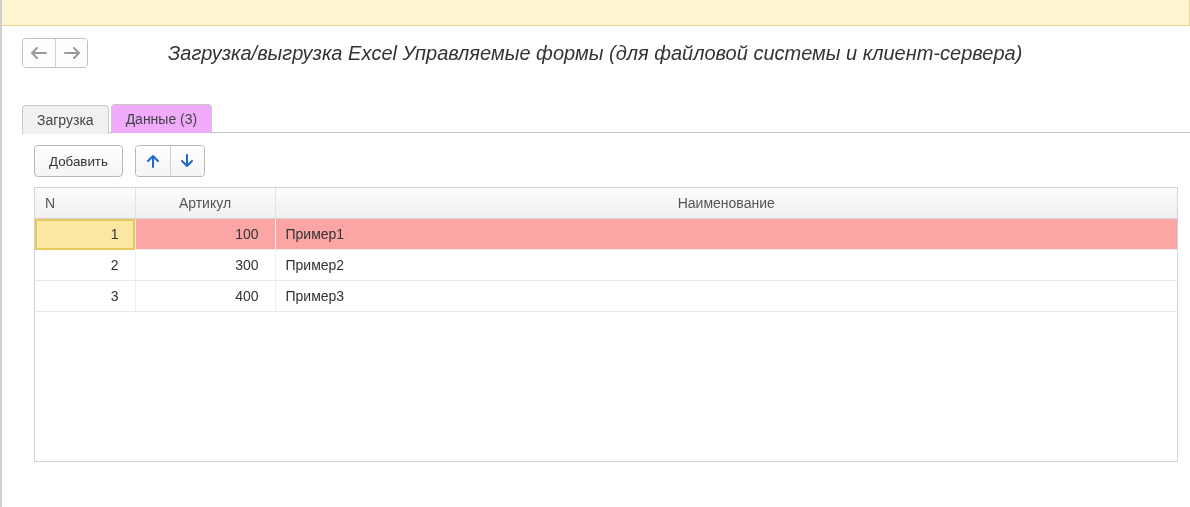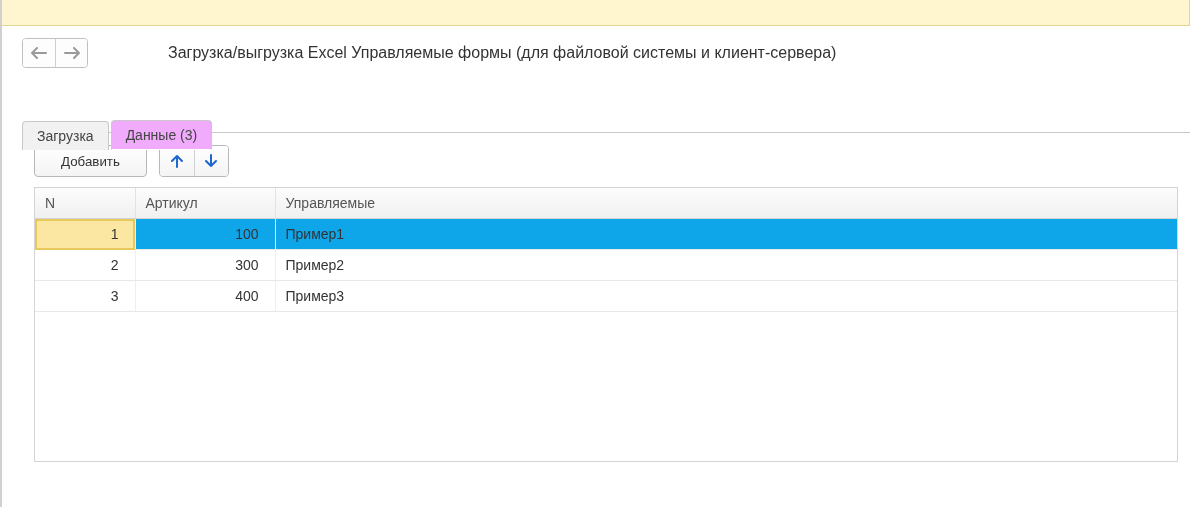--- a/index.html
+++ b/index.html
@@ -4,39 +4,39 @@
 <style>
   * { box-sizing: border-box; }
   html, body { margin: 0; padding: 0; font-family: Arial, sans-serif; font-size: 14px; color: #333; background: #fff; }
   .page { width: 1190px; height: 507px; position: relative; background: #fff; border-left: 2px solid #d0d0d0; }
   .topbar { height: 26px; background: #fff6cf; border: 1px solid #e0d890; border-left: none; border-top: none; margin: 0; }
   .header-row { display: flex; align-items: center; padding: 12px 20px 4px 20px; }
   .nav-btns { display: inline-flex; border: 1px solid #c0c0c0; border-radius: 4px; overflow: hidden; background: #fafafa; }
   .nav-btn { width: 32px; height: 28px; display: flex; align-items: center; justify-content: center; cursor: pointer; background: #fdfdfd; }
   .nav-btn + .nav-btn { border-left: 1px solid #d0d0d0; }
   .nav-btn svg { display: block; }
-  .title { flex: 1; text-align: left; padding-left: 80px; font-size: 16px; color: #333; }
+  .title { flex: 1; text-align: left; padding-left: 80px; font-size: 20px; color: #333; font-style: italic; }
   .content { padding: 30px 0 0 20px; }
   .tabs { display: flex; border-bottom: 1px solid #c8c8c8; align-items: flex-end; }
-  .tab { padding: 6px 14px; border: 1px solid #c8c8c8; border-bottom: none; margin-right: 2px; background: #f1f1f1; color: #444; border-top-left-radius: 4px; border-top-right-radius: 4px; cursor: pointer; position: relative; top: 18px; }
+  .tab { padding: 6px 14px; border: 1px solid #c8c8c8; border-bottom: none; margin-right: 2px; background: #f1f1f1; color: #444; border-top-left-radius: 4px; border-top-right-radius: 4px; cursor: pointer; position: relative; top: 2px; }
   .tab.active { background: #f0abfc; border-bottom: 1px solid #fff; }
   .toolbar { display: flex; gap: 12px; padding: 12px 12px 10px 12px; }
-  .btn { border: 1px solid #b8b8b8; background: linear-gradient(#fff,#f4f4f4); border-radius: 4px; padding: 5px 26px; cursor: pointer; color: #333; }
+  .btn { border: 1px solid #b8b8b8; background: linear-gradient(#fff,#f4f4f4); border-radius: 4px; padding: 5px 14px; cursor: pointer; color: #333; }
   .icon-btn-group { display: inline-flex; border: 1px solid #b8b8b8; border-radius: 4px; overflow: hidden; }
   .icon-btn { width: 34px; height: 30px; display: flex; align-items: center; justify-content: center; background: linear-gradient(#fff,#f4f4f4); cursor: pointer; }
   .icon-btn + .icon-btn { border-left: 1px solid #d0d0d0; }
   .table-wrap { margin: 0 12px; border: 1px solid #d4d4d4; border-bottom: none; }
   table { width: 100%; border-collapse: collapse; }
-  th { text-align: left; font-weight: normal; color: #555; background: linear-gradient(#fcfcfc,#f0f0f0); border-bottom: 1px solid #d4d4d4; border-right: 1px solid #e2e2e2; padding: 7px 10px; }
+  th { text-align: center; font-weight: normal; color: #555; background: linear-gradient(#fcfcfc,#f0f0f0); border-bottom: 1px solid #d4d4d4; border-right: 1px solid #e2e2e2; padding: 7px 10px; }
   td { border-bottom: 1px solid #e8e8e8; border-right: 1px solid #eee; padding: 7px 10px; color: #333; }
   th:last-child, td:last-child { border-right: none; }
   .col-n   { width: 100px; text-align: left; }
   .col-art { width: 140px; }
   td.num   { text-align: right; padding-right: 16px; }
-  tr.selected td { background: #0ea5e9; }
+  tr.selected td { background: #fca5a5; }
   tr.selected td.col-n-cell { background: #fbe7a2; outline: 2px solid #e6c95a; outline-offset: -2px; }
   .blank-area { height: 150px; border: 1px solid #d4d4d4; border-top: none; margin: 0 12px; }
 </style>
 </head>
 <body>
 
 <div class="page">
 
   <div class="topbar"></div>
 
@@ -78,21 +78,21 @@
         </div>
       </div>
     </div>
 
     <div class="table-wrap">
       <table>
         <thead>
           <tr>
             <th class="col-n">N</th>
             <th class="col-art">Артикул</th>
-            <th>Управляемые</th>
+            <th>Наименование</th>
           </tr>
         </thead>
         <tbody>
           <tr class="selected">
             <td class="col-n-cell num">1</td>
             <td class="num">100</td>
             <td>Пример1</td>
           </tr>
           <tr>
             <td class="col-n-cell num">2</td>

